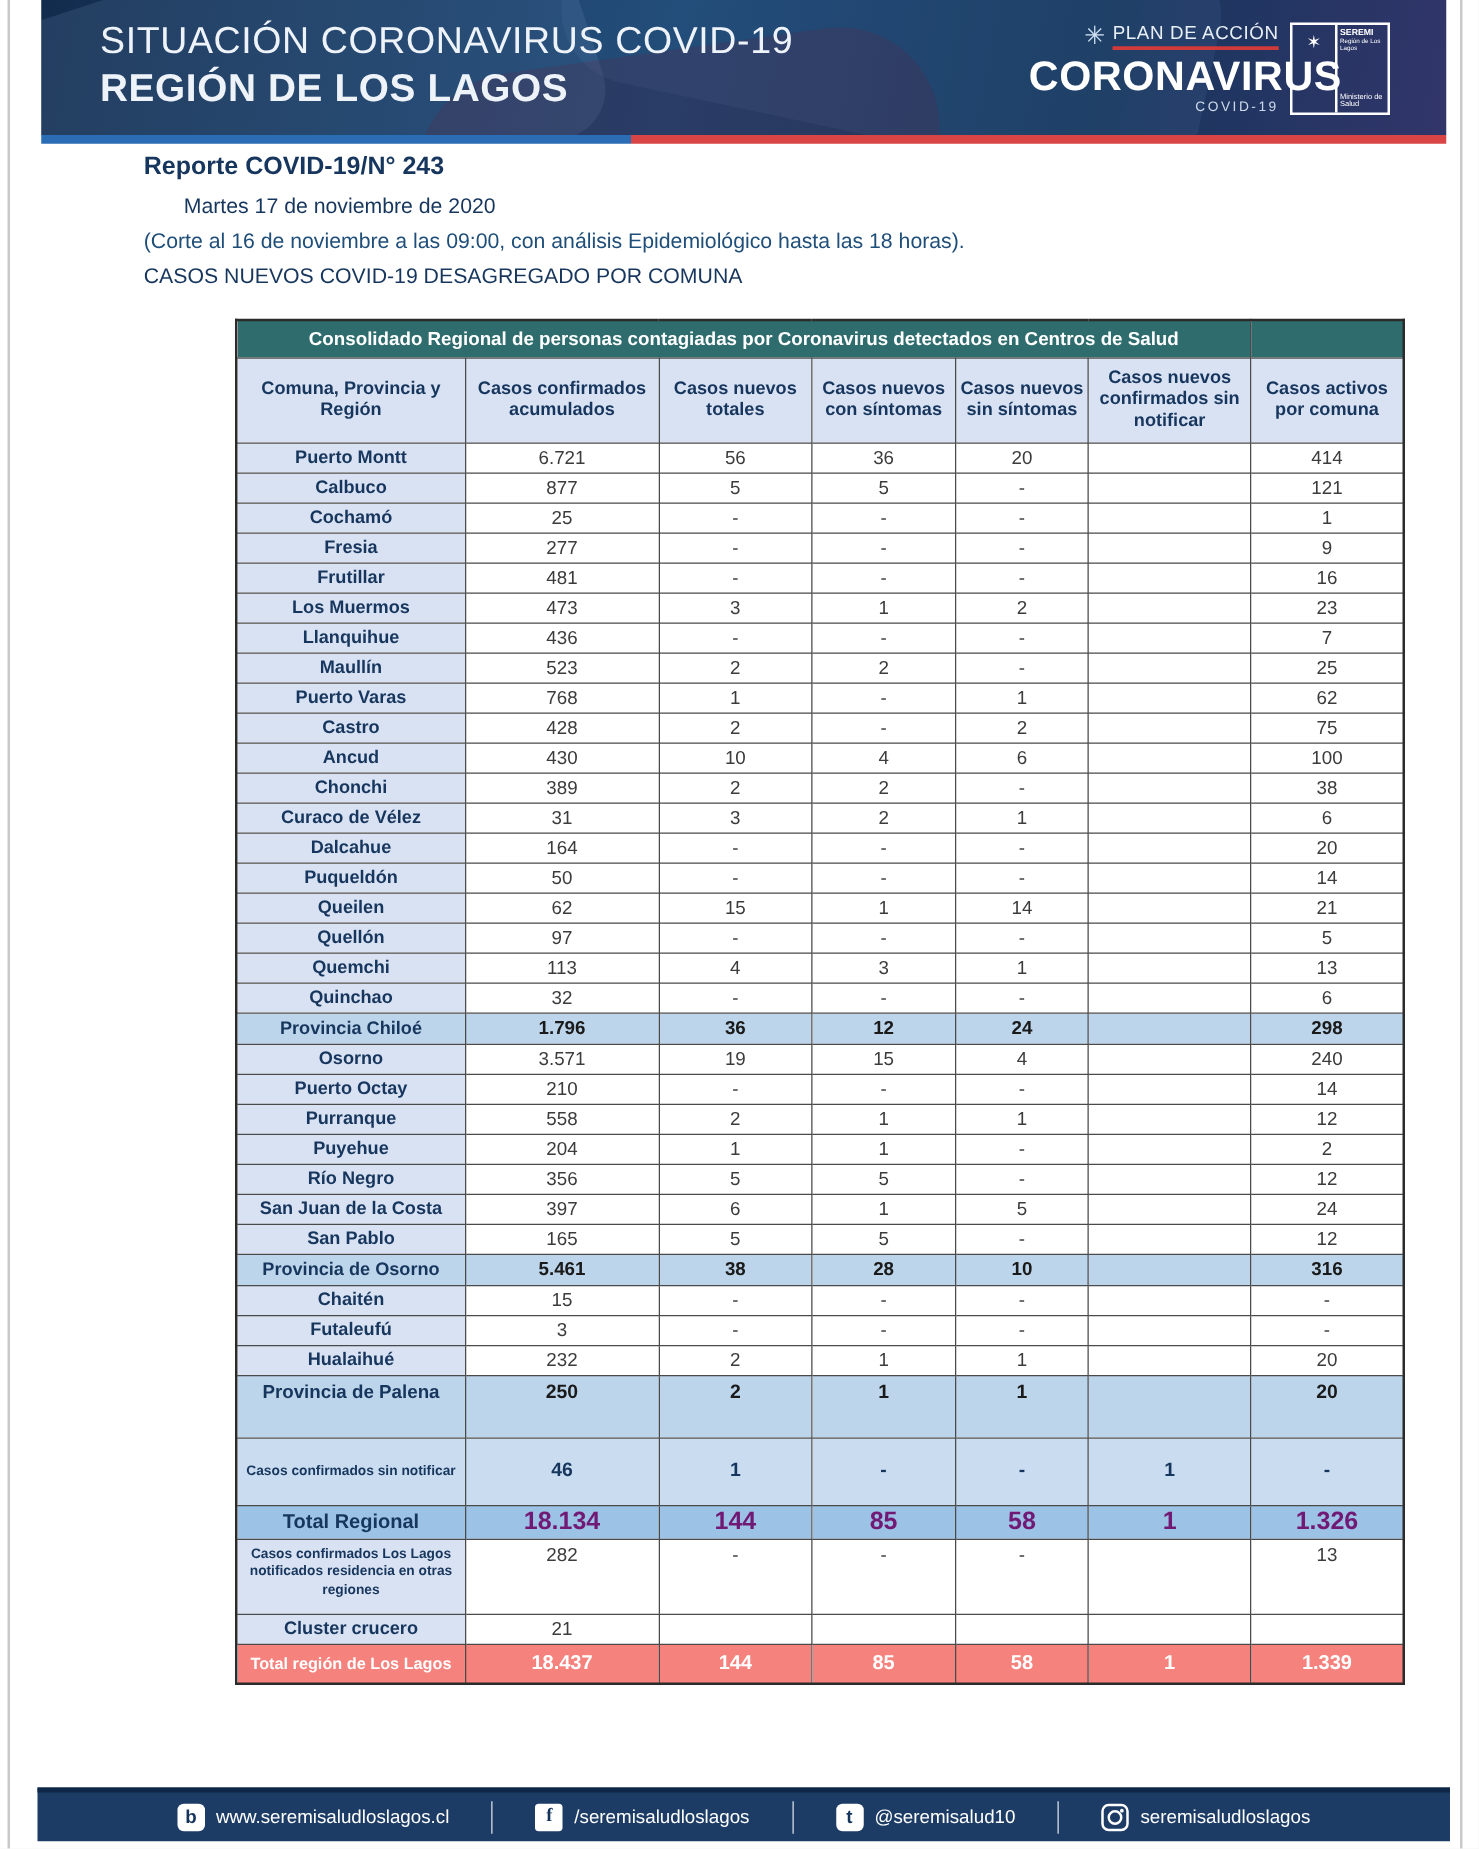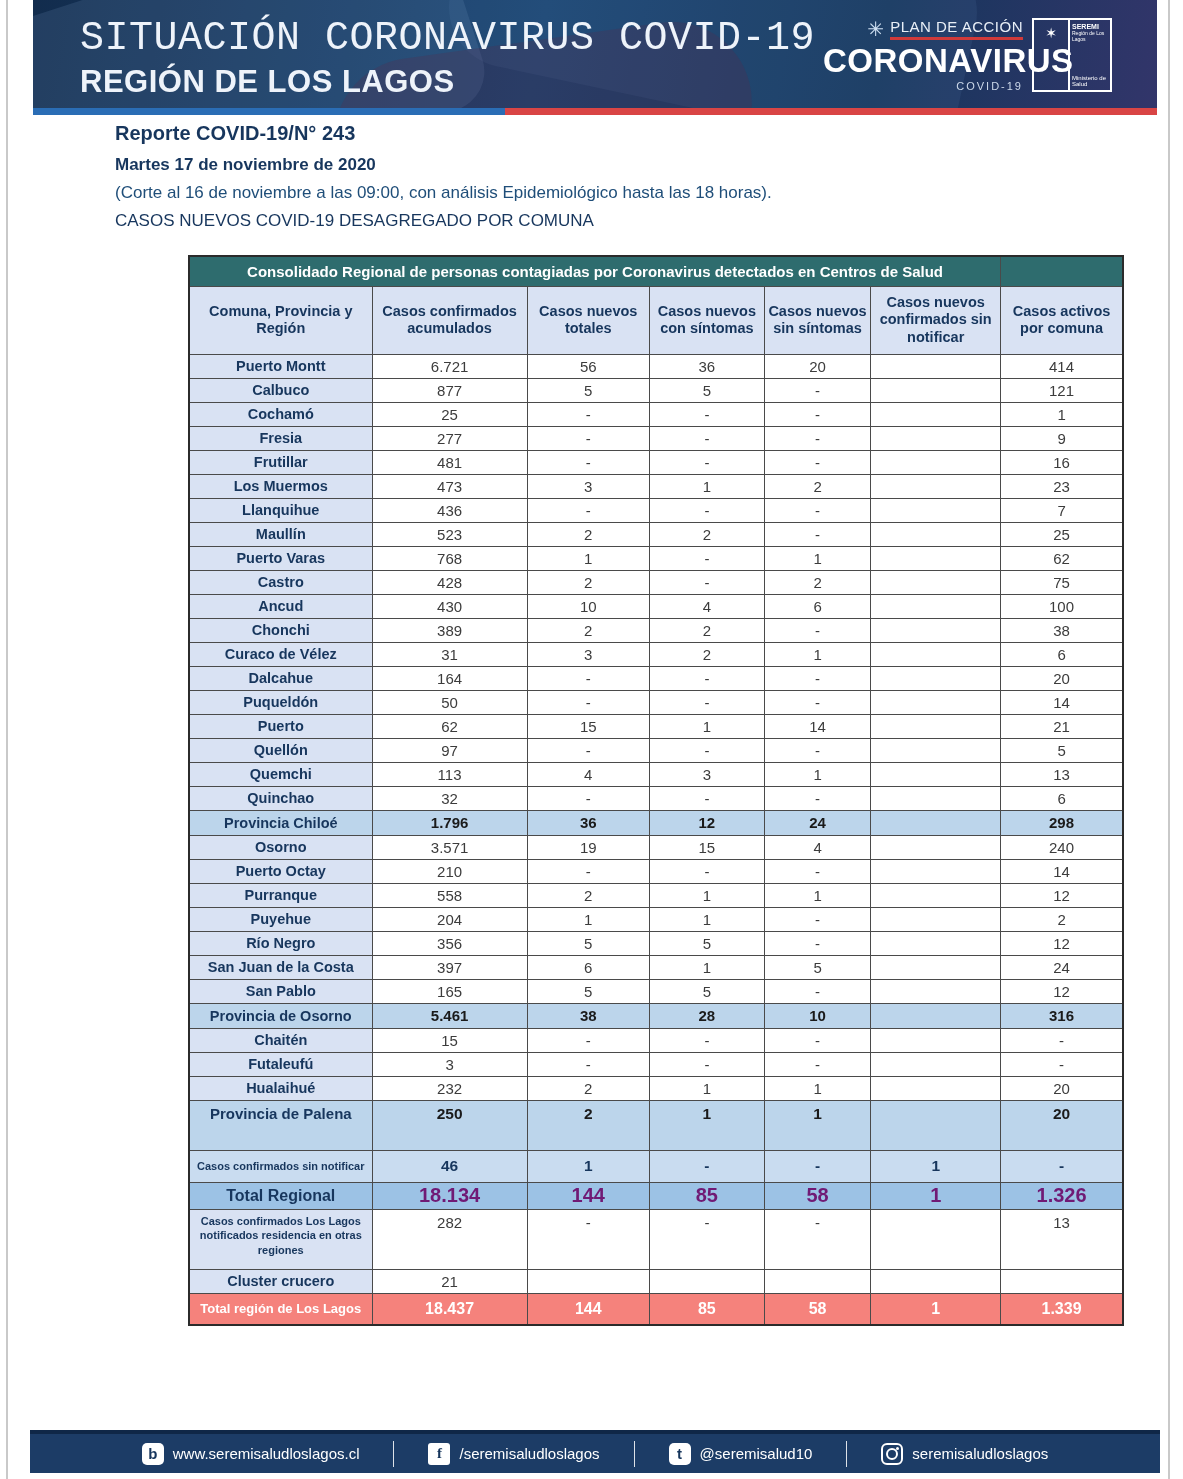--- a/index.html
+++ b/index.html
@@ -15,21 +15,21 @@
             overflow:hidden; }
   .banner .deco1 { position:absolute; left:-60px; top:-40px; width:500px; height:220px;
                    background:rgba(140,180,220,0.14); transform:rotate(-18deg); border-radius:40px; }
   .banner .deco2 { position:absolute; left:420px; top:-90px; width:520px; height:200px;
                    background:rgba(120,160,210,0.10); transform:rotate(12deg); border-radius:60px; }
   .banner .deco3 { position:absolute; left:300px; top:40px; width:420px; height:160px;
                    background:rgba(90,40,70,0.25); transform:rotate(-8deg); border-radius:80px; }
   .banner-strip { position:absolute; left:33px; top:108px; width:1124px; height:7px;
                   background:linear-gradient(to right,#2a6db5 0%,#2a6db5 42%,#d94545 42%,#d94545 100%); }
   .banner-title { position:absolute; left:47px; top:16px; color:#eef3fa; z-index:3; }
-  .banner-title .l1 { font-size:40px; font-weight:normal; letter-spacing:0.5px;font-family:Liberation Mono, monospace; }
+  .banner-title .l1 { font-size:30px; font-weight:normal; letter-spacing:0.5px; }
   .banner-title .l2 { font-size:31px; font-weight:bold; letter-spacing:0.5px; margin-top:3px; }
 
   .plan-block { position:absolute; left:790px; top:18px; width:200px; text-align:right; color:#fff; z-index:3; }
   .plan-row { display:flex; align-items:center; justify-content:flex-end; gap:6px; }
   .virus-glyph { color:#cfe0f2; font-size:20px; line-height:20px; }
   .plan-label { font-size:15px; letter-spacing:0.5px; color:#e9eff7; border-bottom:3px solid #d03a3a; padding-bottom:2px; }
   .brand { font-size:33px; font-weight:bold; letter-spacing:0.5px; margin-top:2px; color:#ffffff; }
   .brand-sub { font-size:11px; letter-spacing:2px; color:#cdd9ea; margin-top:0px; }
 
   .seremi-logo { position:absolute; left:999px; top:18px; width:80px; height:74px;
@@ -37,21 +37,21 @@
   .seremi-left { width:36px; border-right:2px solid #ffffff; display:flex; justify-content:center; padding-top:6px; }
   .emblem { color:#fff; font-size:14px; line-height:14px; }
   .seremi-right { flex:1; padding:3px 2px; display:flex; flex-direction:column; color:#fff; }
   .seremi-right .s1 { font-size:7px; font-weight:bold; }
   .seremi-right .s2 { font-size:5px; }
   .seremi-right .s3 { font-size:6px; margin-top:auto; }
 
   
   .report-block { position:absolute; left:115px; top:122px; color:#17365d; z-index:2; }
   .rep-title { font-size:20px; font-weight:bold; }
-  .rep-date  { font-size:17px; font-weight:bold; margin-top:10px; }
+  .rep-date  { font-size:17px; font-weight:normal; margin-top:10px;margin-left:32px; }
   .rep-note  { font-size:17px; margin-top:8px; color:#1f4e79; }
   .rep-sub   { font-size:17px; font-weight:normal; margin-top:8px; }
 
   
   .tbl-wrap { position:absolute; left:188px; top:255px; width:936px; }
   table.report { width:100%; border-collapse:collapse; table-layout:fixed; }
   table.report th, table.report td { border:1px solid #4a4a4a; text-align:center; vertical-align:middle;
                                      padding:0 2px; overflow:hidden; }
   table.report { border:2px solid #2b2b2b; }
   tr.title-row th { background:#2e6c6e; color:#ffffff; font-size:15px; font-weight:bold; height:30px; }
@@ -64,21 +64,21 @@
 
   tr.t-comuna td { height:24px; }
   tr.t-provincia td { height:25px; background:#bcd5eb; }
   tr.t-provincia td.value-cell { font-weight:bold; color:#1a1a1a; }
   tr.t-provincia td.label-cell { background:#bcd5eb; }
 
   tr.t-provincia-tall td { height:50px; background:#bcd5eb; vertical-align:top; padding-top:4px; }
   tr.t-provincia-tall td.value-cell { font-weight:bold; color:#1a1a1a; font-size:15.5px; }
   tr.t-provincia-tall td.label-cell { background:#bcd5eb; font-size:15px; }
 
-  tr.t-nota-blue td { height:32px; background:#c9dcf0; }
+  tr.t-nota-blue td { height:54px; background:#c9dcf0; }
   tr.t-nota-blue td.label-cell { background:#c9dcf0; font-size:11px; line-height:1.3; }
   tr.t-nota-blue td.value-cell { font-weight:bold; color:#17365d; font-size:15.5px; }
 
   tr.t-total td { height:27px; background:#9cc2e5; }
   tr.t-total td.label-cell { background:#9cc2e5; font-size:16px; }
   tr.t-total td.value-cell { font-weight:bold; color:#701a75; font-size:20px; }
 
   tr.t-nota-white td { height:60px; vertical-align:top; padding-top:4px; }
   tr.t-nota-white td.label-cell { font-size:11px; line-height:1.35; vertical-align:top; }
   tr.t-nota-white td.value-cell { color:#3c3c3c; }
@@ -301,21 +301,21 @@
           <tr class="t-comuna">
             <td class="label-cell">Puqueldón</td>
             <td class="value-cell">50</td>
             <td class="value-cell">-</td>
             <td class="value-cell">-</td>
             <td class="value-cell">-</td>
             <td class="value-cell"></td>
             <td class="value-cell">14</td>
           </tr>
           <tr class="t-comuna">
-            <td class="label-cell">Puerto</td>
+            <td class="label-cell">Queilen</td>
             <td class="value-cell">62</td>
             <td class="value-cell">15</td>
             <td class="value-cell">1</td>
             <td class="value-cell">14</td>
             <td class="value-cell"></td>
             <td class="value-cell">21</td>
           </tr>
           <tr class="t-comuna">
             <td class="label-cell">Quellón</td>
             <td class="value-cell">97</td>

